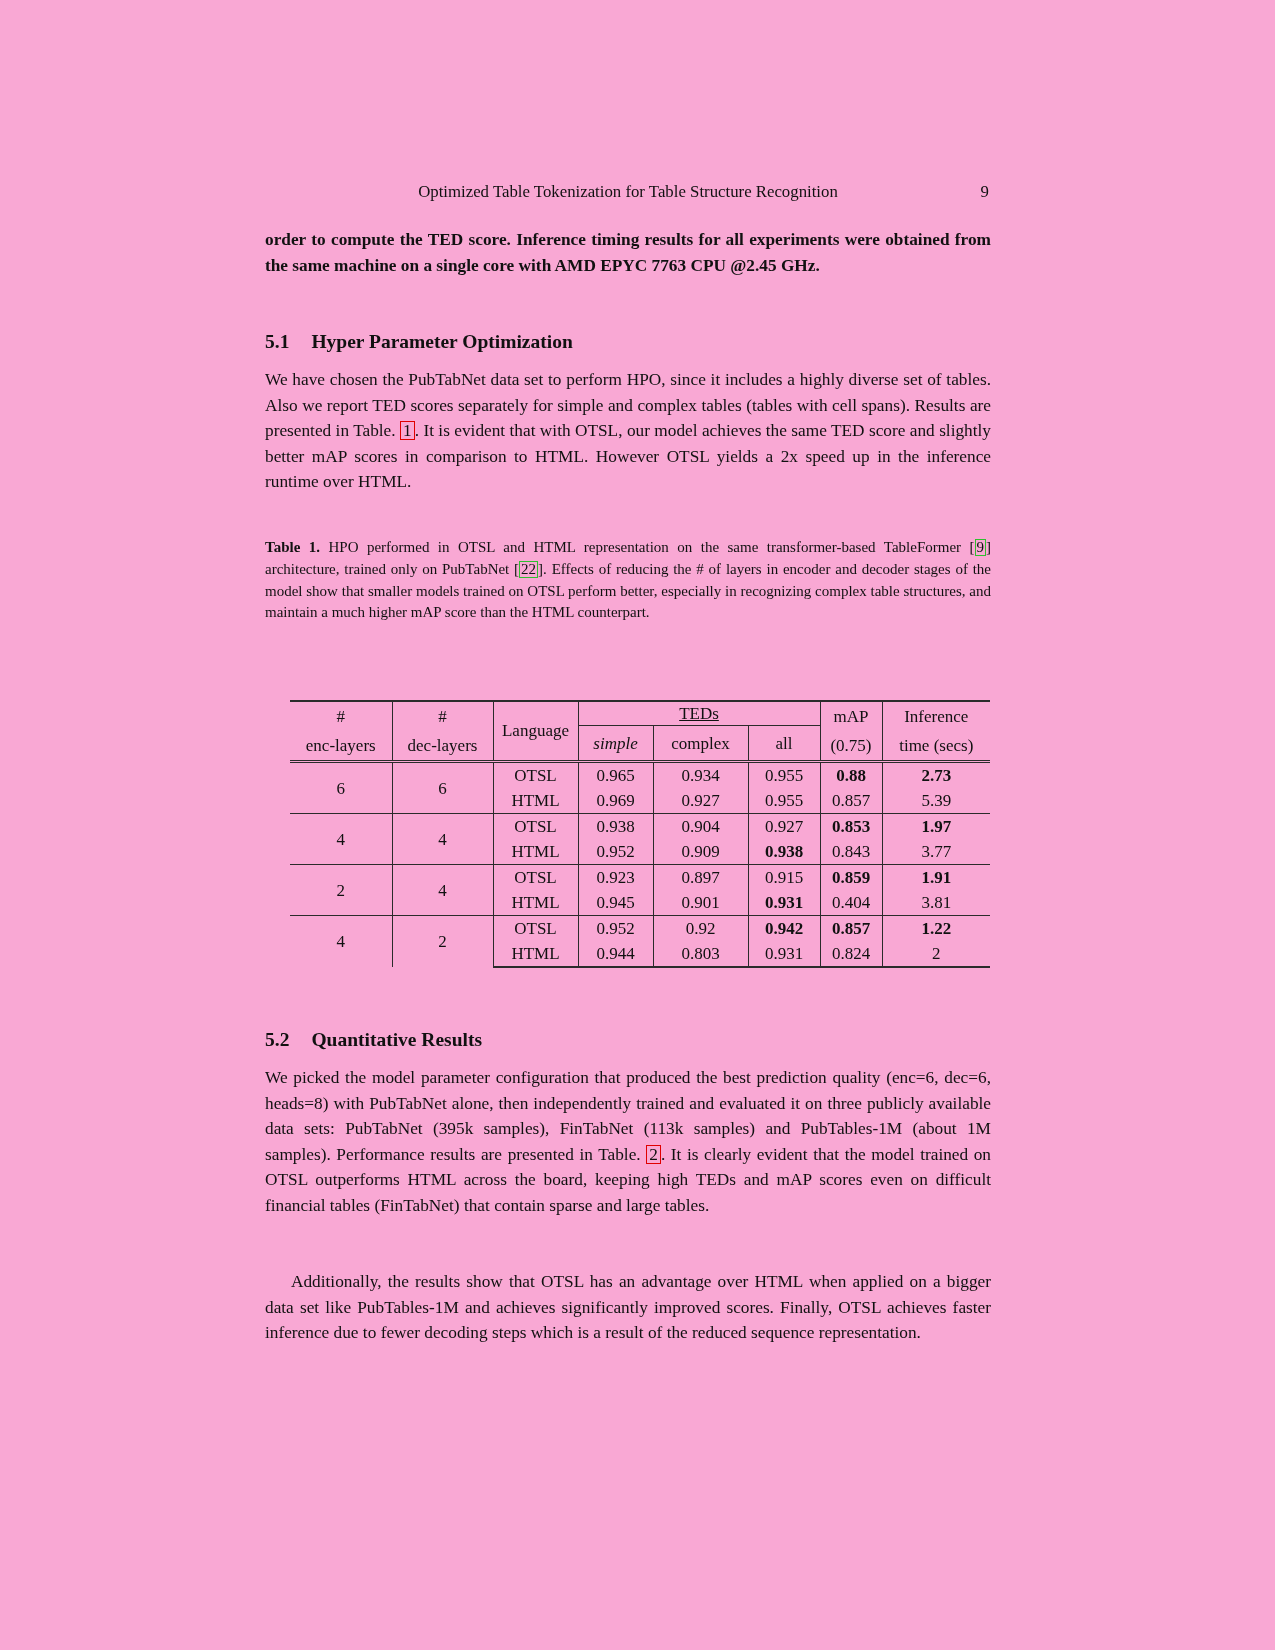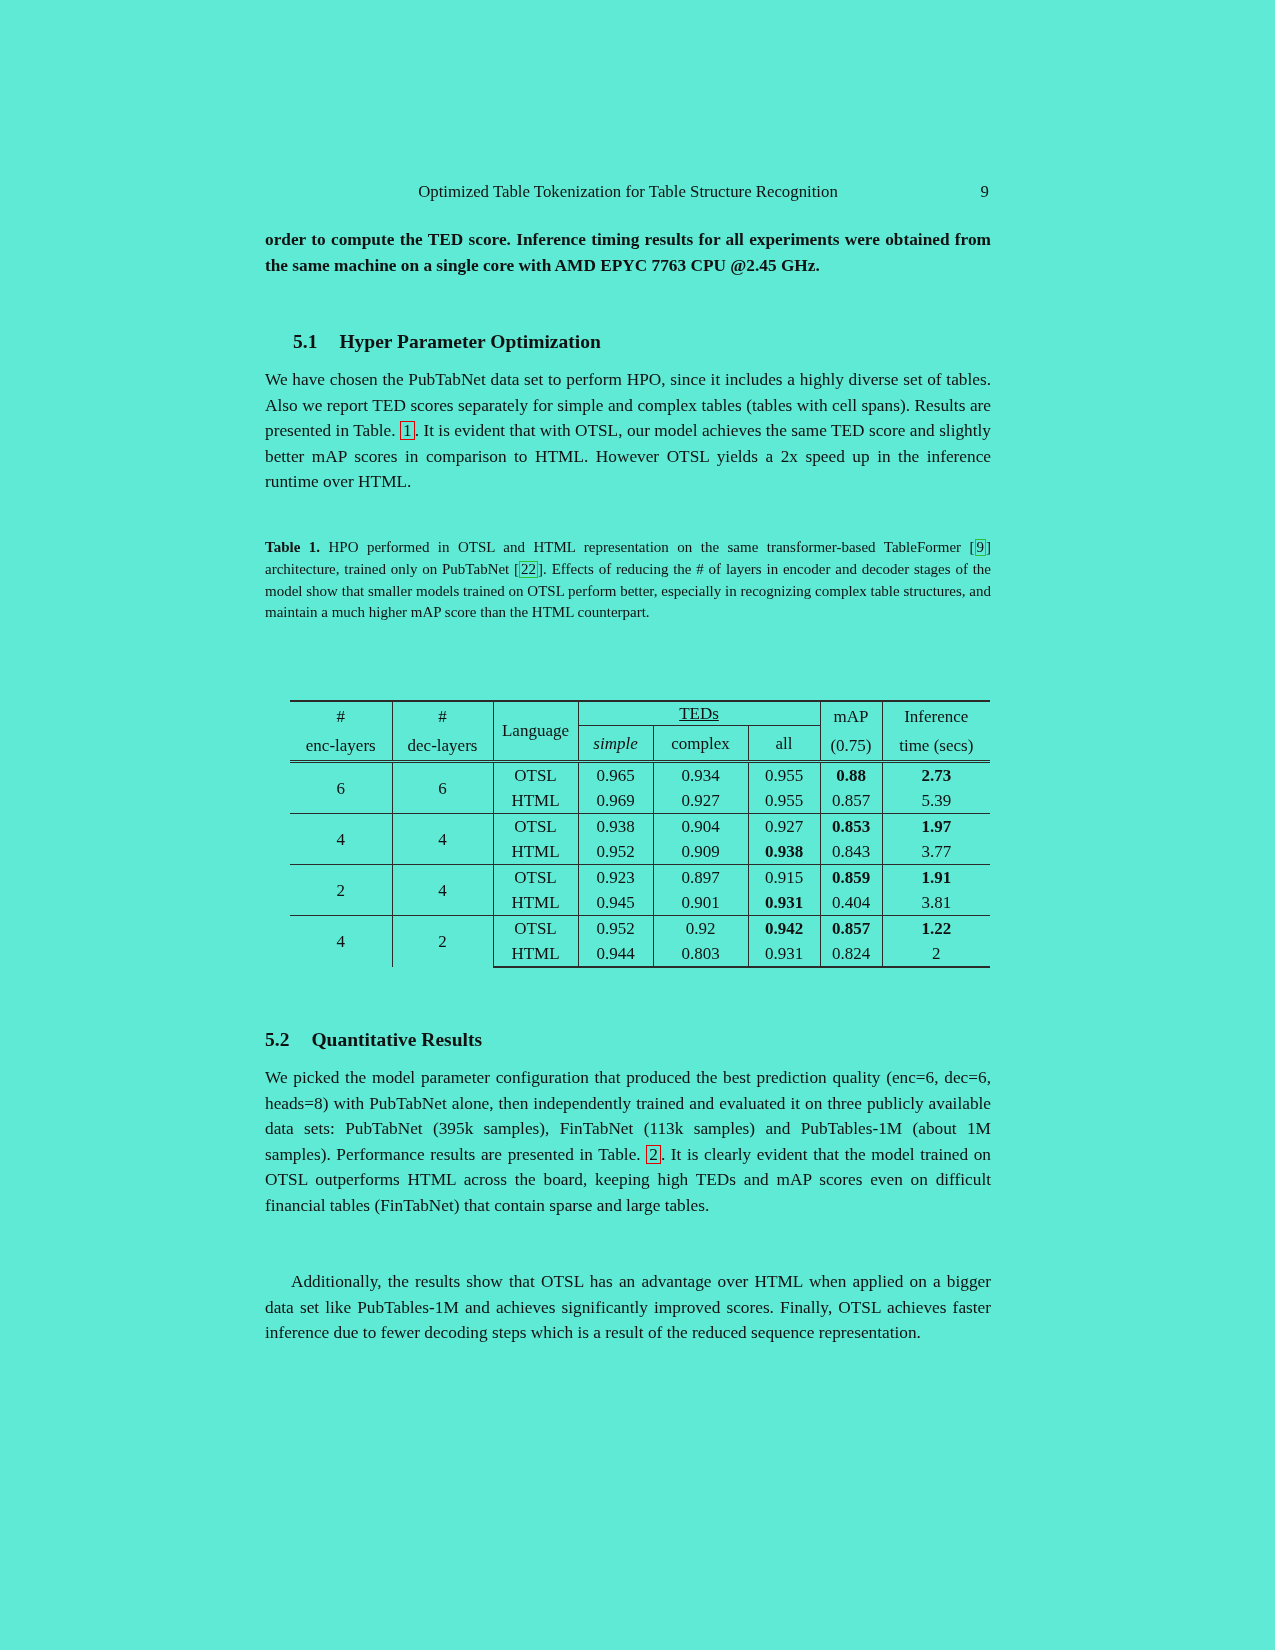--- a/index.html
+++ b/index.html
@@ -6,21 +6,21 @@
     --rule:#2b2b2b;
     --ref-red:#e00000;
     --ref-green:#2fbf2f;
     --ink:#111;
   }
   *{margin:0;padding:0;box-sizing:border-box;}
   html,body{background:#ffffff;}
   .page{
     position:relative;
     width:1275px;height:1650px;
-    background:#5eead4;
+    background:#f9a8d4;
     font-family:"Liberation Serif","DejaVu Serif",serif;
     color:var(--ink);
     overflow:hidden;
   }
   .running-head{
     position:absolute;left:265px;top:180px;width:726px;
     font-size:16.8px;line-height:24px;text-align:center;
   }
   .running-head .pageno{
     position:absolute;right:2px;top:0;
@@ -85,21 +85,21 @@
 
 <div class="page">
 
   <div class="running-head">
     <span>Optimized Table Tokenization for Table Structure Recognition</span>
     <span class="pageno">9</span>
   </div>
 
   <p class="body-par" style="top:227px;font-weight:bold;"><span>order to compute the TED score. Inference timing results for all experiments were obtained from the same machine on a single core with AMD EPYC 7763 CPU @2.45 GHz.</span></p>
 
-  <div class="sec-head" style="top:331px;margin-left:28px;">
+  <div class="sec-head" style="top:331px;">
     <span class="sec-num">5.1</span><span>Hyper Parameter Optimization</span>
   </div>
 
   <p class="body-par" style="top:367px;"><span>We have chosen the PubTabNet data set to perform HPO, since it includes a highly diverse set of tables. Also we report TED scores separately for simple and complex tables (tables with cell spans). Results are presented in Table. </span><span class="seg-ref-red">1</span><span>. It is evident that with OTSL, our model achieves the same TED score and slightly better mAP scores in comparison to HTML. However OTSL yields a </span><span class="seg-italic">2x speed up</span><span> in the inference runtime over HTML.</span></p>
 
   <p class="caption" style="top:537px;"><span class="seg-bold">Table 1.</span><span> HPO performed in OTSL and HTML representation on the same transformer-based TableFormer [</span><span class="seg-ref-green">9</span><span>] architecture, trained only on PubTabNet [</span><span class="seg-ref-green">22</span><span>]. Effects of reducing the # of layers in encoder and decoder stages of the model show that smaller models trained on OTSL perform better, especially in recognizing complex table structures, and maintain a much higher mAP score than the HTML counterpart.</span></p>
 
   <div class="tbl-wrap">
     <table class="results" id="results-table">
         <thead>

